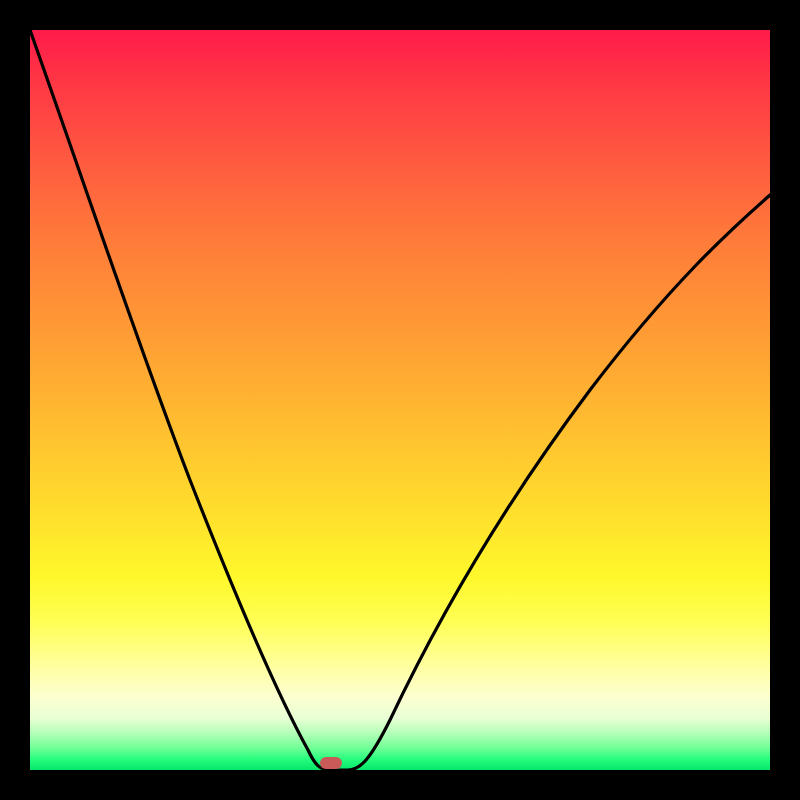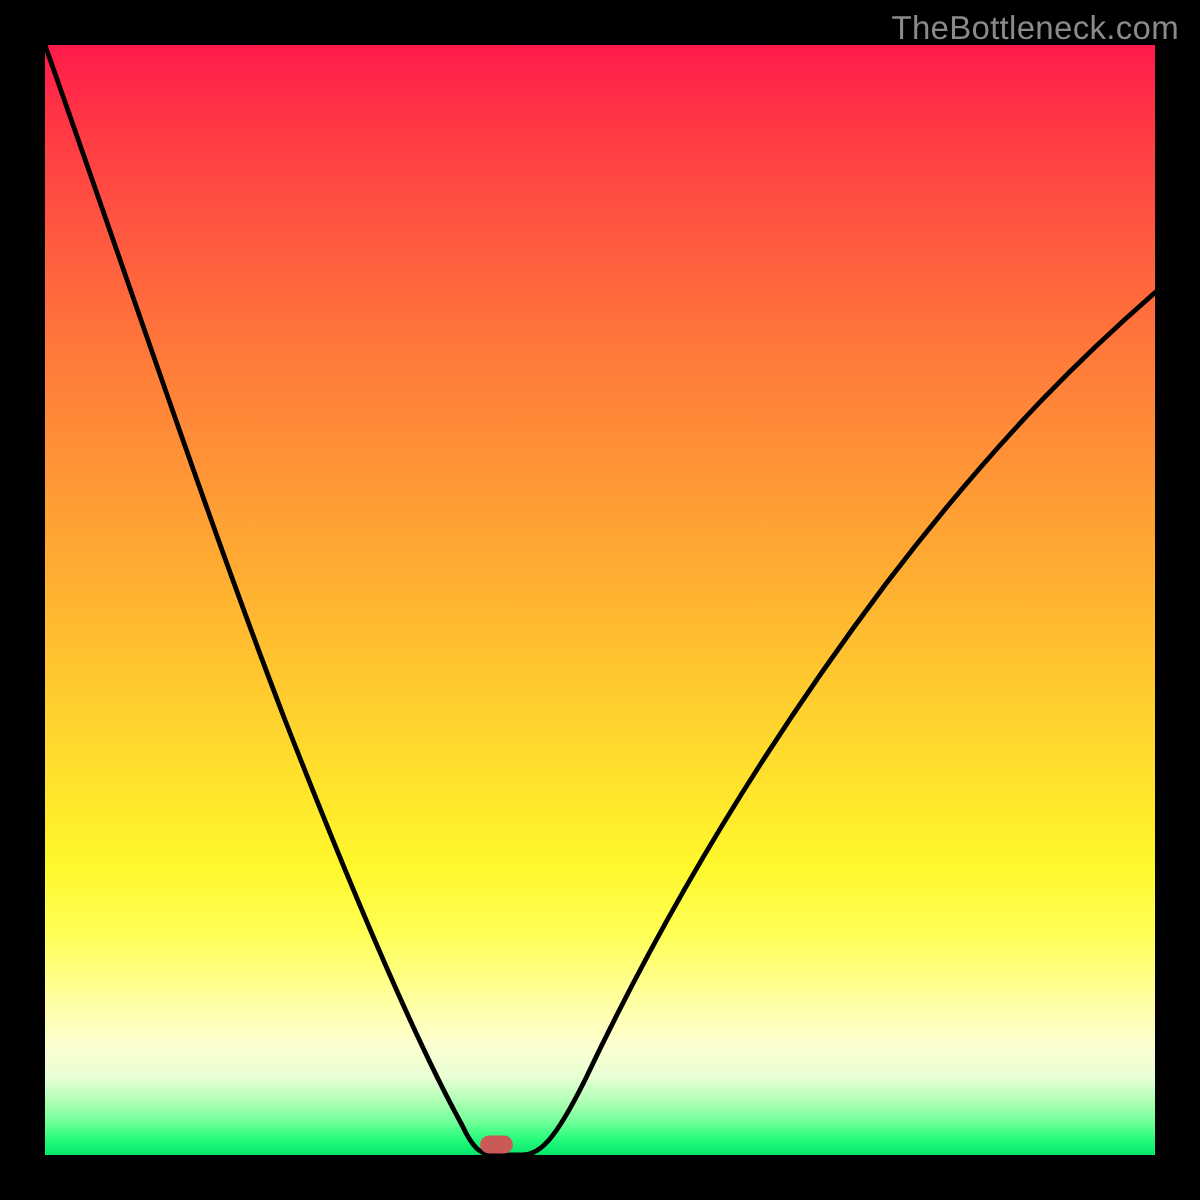--- a/index.html
+++ b/index.html
@@ -81,14 +81,13 @@
              C 205 565, 245 660, 278 720
              C 285 735, 290 740, 300 740
              L 318 740
              C 330 740, 340 730, 360 690
              C 405 595, 470 480, 560 360
              C 640 255, 700 200, 740 165" fill="none" stroke="#000" stroke-width="3.2" stroke-linecap="round"></path>
   </svg>
 
   <div class="marker" style="left:320px; top:757px; width:22px; height:12px;"></div>
 
-  <div class="watermark">TheBottleneck.com</div>
 </div>
 
 </body></html>

